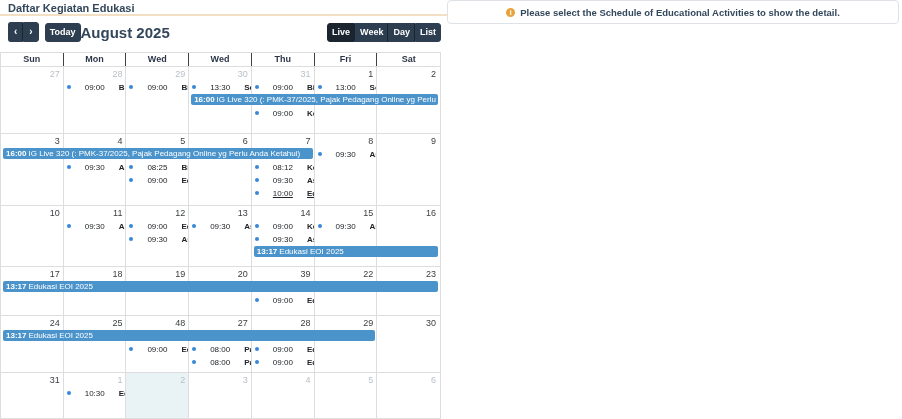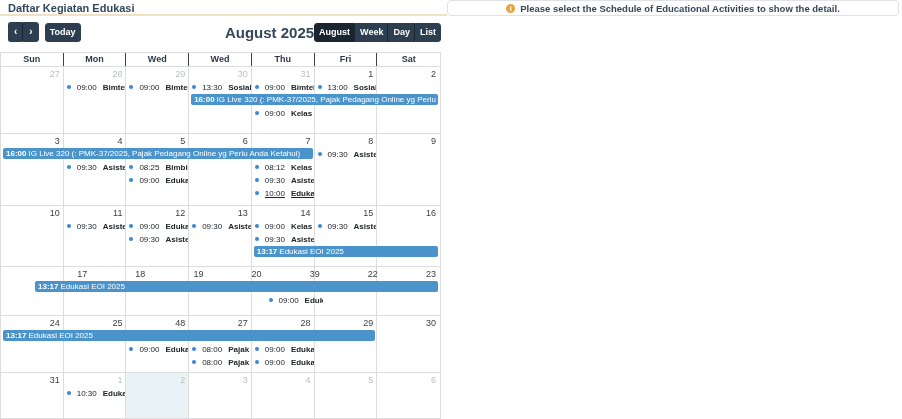--- a/index.html
+++ b/index.html
@@ -13,21 +13,21 @@
   
   .toolbar{position:absolute;top:22px;left:8px;width:433px;height:20px;display:flex;align-items:center;}
   .tb-left{display:flex;align-items:center;gap:6px;}
   .btn{background:#2c3e50;border:1px solid #2c3e50;color:#fff;font-family:inherit;
        font-size:9px;font-weight:bold;padding:4px 4px;border-radius:3px;cursor:pointer;line-height:1;}
   .btn-group{display:flex;}
   .btn-group .btn{border-radius:0;border-right:1px solid #1a252f;}
   .btn-group .btn:first-child{border-radius:3px 0 0 3px;}
   .btn-group .btn:last-child{border-radius:0 3px 3px 0;border-right:1px solid #2c3e50;}
   .btn.active{background:#1a252f;border-color:#1a252f;}
-  .tb-title{flex:1;text-align:right;font-size:15px;font-weight:bold;color:#33475b;}
+  .tb-title{flex:1;text-align:left;font-size:15px;font-weight:bold;color:#33475b;}
   .tb-right{display:flex;}
   .chev{padding:4px 5px;font-size:10px;}
 
   
   .calendar{position:absolute;top:52px;left:0;width:441px;border:1px solid #ddd;box-sizing:border-box;}
   .day-headers{display:grid;grid-template-columns:repeat(7,1fr);border-bottom:1px solid #ddd;height:14px;box-sizing:border-box;}
   .day-header{font-size:9px;font-weight:bold;color:#2d3748;text-align:center;line-height:13px;
               border-right:1px solid #404040;overflow:hidden;}
   .day-header:last-child{border-right:none;}
 
@@ -35,32 +35,32 @@
   .week:last-child{border-bottom:none;}
   .bg{position:absolute;inset:0;display:grid;grid-template-columns:repeat(7,1fr);}
   .bg-cell{border-right:1px solid #ddd;cursor:pointer;}
   .bg-cell:last-child{border-right:none;}
   .bg-cell.today{background:#e9f2f5;}
   .content{position:relative;}
   .daynums{display:grid;grid-template-columns:repeat(7,1fr);}
   .daynum{text-align:right;font-size:9px;color:#3c4043;padding:2px 4px 1px 0;line-height:10px;}
   .daynum.muted{color:#b8bfc6;}
   .level{display:grid;grid-template-columns:repeat(7,1fr);margin-top:1px;height:12px;}
-  .ev-dot{display:flex;align-items:center;gap:6px;padding:0 1px 0 3px;font-size:8px;
+  .ev-dot{display:flex;align-items:center;gap:14px;padding:0 1px 0 3px;font-size:8px;
           white-space:nowrap;overflow:hidden;cursor:pointer;line-height:11px;}
   .dot{width:4px;height:4px;border-radius:50%;background:#3788d8;flex:0 0 auto;}
   .ev-time{color:#212529;}
   .ev-title{font-weight:bold;color:#212529;overflow:hidden;}
   .ev-bar{background:#4b94cb;color:#fff;border-radius:2px;margin:0 2px;font-size:8px;
           padding:1px 3px 0 3px;white-space:nowrap;overflow:hidden;height:11px;box-sizing:border-box;
           cursor:pointer;line-height:10px;}
   .ev-bar b{font-weight:bold;margin-right:2px;}
 
   
-  .detail-card{position:absolute;top:0;left:447px;width:452px;height:16px;box-sizing:border-box;
+  .detail-card{position:absolute;top:0;left:447px;width:452px;height:24px;box-sizing:border-box;
                border:1px solid #dee2e6;border-radius:4px;display:flex;align-items:center;
                justify-content:center;gap:5px;background:#fff;}
   .info-icon{width:9px;height:9px;border-radius:50%;background:#e8a33d;color:#fff;font-size:7px;
              font-weight:bold;display:flex;align-items:center;justify-content:center;flex:0 0 auto;line-height:1;}
   .detail-msg{font-size:9.5px;font-weight:bold;color:#33475b;}
 </style>
 </head>
 <body>
 
 <div id="page">
@@ -75,21 +75,21 @@
           <span>‹</span>
         </button>
         <button class="btn chev">
           <span>›</span>
         </button>
       </div>
       <button class="btn">Today</button>
     </div>
     <div class="tb-title">August 2025</div>
     <div class="tb-right btn-group">
-      <button class="btn active">August</button>
+      <button class="btn active">Live</button>
       <button class="btn">Week</button>
       <button class="btn">Day</button>
       <button class="btn">List</button>
     </div>
   </div>
 
   <div class="calendar">
     <div class="day-headers">
         <div class="day-header">Sun</div>
         <div class="day-header">Mon</div>
@@ -282,21 +282,21 @@
                 <span class="dot"></span>
                 <span class="ev-time">09:30</span>
                 <span class="ev-title">Asistensi Pe</span>
               </div>
             </div>
             <div class="level">
               <div class="ev-bar" style="grid-column: 5 / span 3;"><b>13:17</b>Edukasi EOI 2025</div>
             </div>
           </div>
         </div>
-        <div class="week" style="min-height: 49px; padding-left: 32px;">
+        <div class="week" style="min-height: 49px;">
           <div class="bg">
             <div class="bg-cell"></div>
             <div class="bg-cell"></div>
             <div class="bg-cell"></div>
             <div class="bg-cell"></div>
             <div class="bg-cell"></div>
             <div class="bg-cell"></div>
             <div class="bg-cell"></div>
           </div>
           <div class="content">

